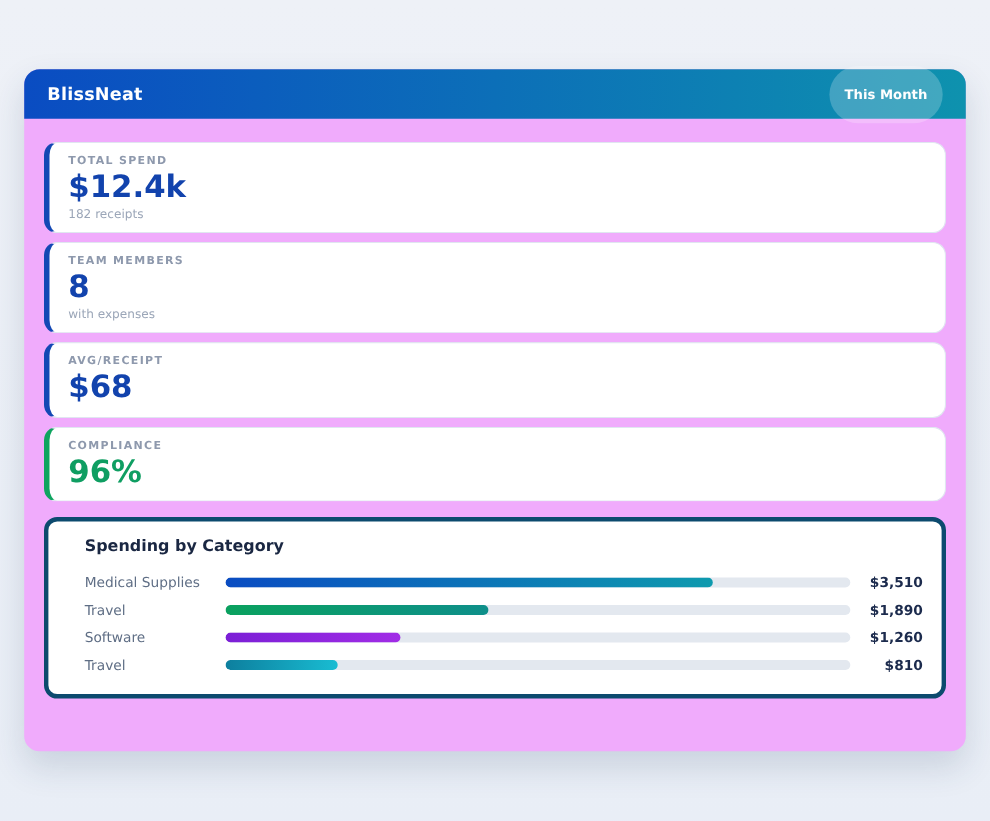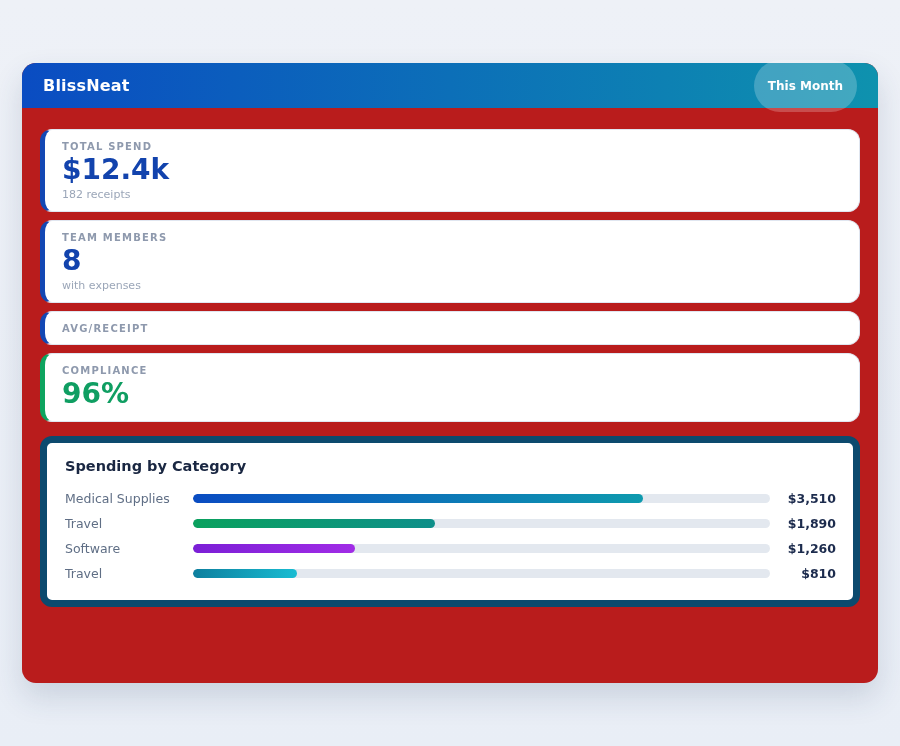--- a/index.html
+++ b/index.html
@@ -6,21 +6,21 @@
   html, body {
     width: 900px; height: 746px;
     font-family: "DejaVu Sans", "Liberation Sans", sans-serif;
     background: linear-gradient(180deg, #eef1f7 0%, #e9eef6 100%);
     overflow: hidden;
   }
   .app-card {
     position: absolute;
     left: 22px; top: 63px;
     width: 856px; height: 620px;
-    background: #b91c1c;
+    background: #f0abfc;
     border-radius: 14px;
     box-shadow: 0 14px 30px rgba(40, 60, 100, 0.16);
   }
   .app-header {
     height: 45px;
     border-radius: 14px 14px 0 0;
     background: linear-gradient(90deg, #0a4cc2 0%, #0e92ae 100%);
     display: flex;
     align-items: center;
     justify-content: space-between;
@@ -67,23 +67,23 @@
     margin-top: 2px;
   }
   .stat-sub {
     color: #9ba6b8;
     font-size: 11px;
     margin-top: 2px;
   }
   .category-panel {
     margin-top: 14px;
     background: #ffffff;
-    border: 7px solid #0c4a6e;
+    border: 4px solid #0c4a6e;
     border-radius: 12px;
-    padding: 15px 17px 14px 18px;
+    padding: 15px 17px 14px 33px;
   }
   .panel-heading {
     color: #1a2742;
     font-size: 14.5px;
     font-weight: bold;
     margin-bottom: 12px;
   }
   .cat-row {
     display: grid;
     grid-template-columns: 120px 1fr 58px;
@@ -133,20 +133,21 @@
     </div>
 
     <div class="stat-card" style="border-left-color: rgb(19, 72, 180);">
       <div class="stat-label">TEAM MEMBERS</div>
       <div class="stat-value" style="color: rgb(18, 67, 173);">8</div>
       <div class="stat-sub">with expenses</div>
     </div>
 
     <div class="stat-card" style="border-left-color: rgb(19, 72, 180);">
       <div class="stat-label">AVG/RECEIPT</div>
+      <div class="stat-value" style="color: rgb(18, 67, 173);">$68</div>
 
     </div>
 
     <div class="stat-card" style="border-left-color: rgb(14, 164, 95);">
       <div class="stat-label">COMPLIANCE</div>
       <div class="stat-value" style="color: rgb(15, 158, 98);">96%</div>
 
     </div>
 
     <div class="category-panel">

